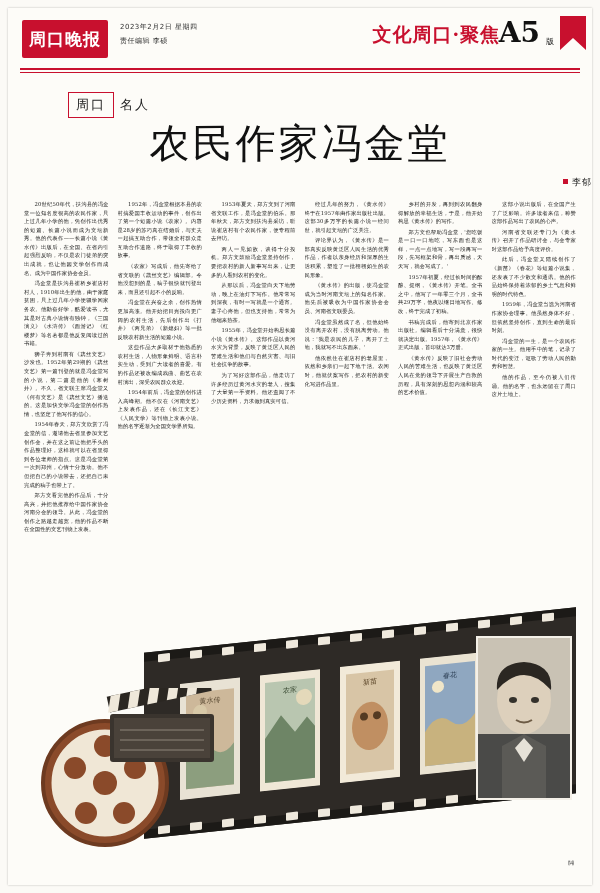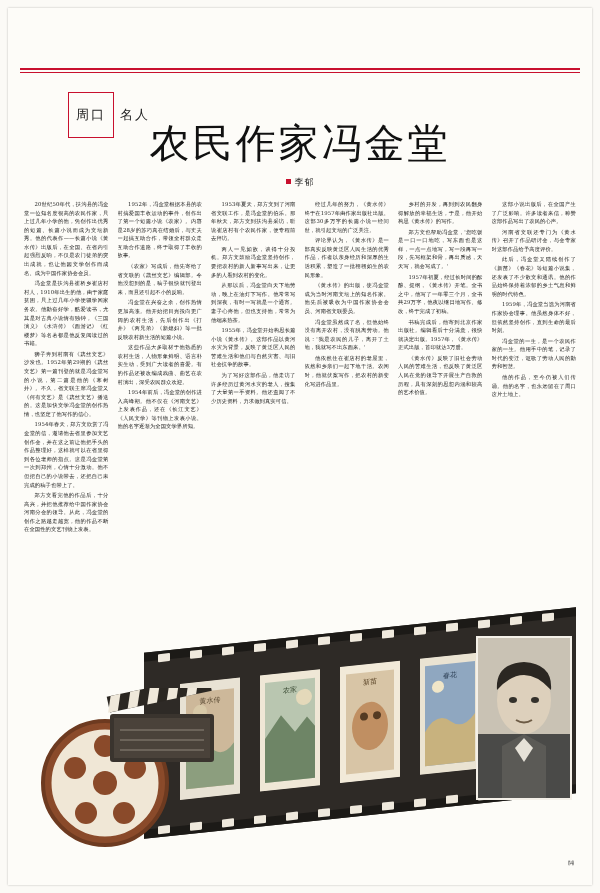--- a/index.html
+++ b/index.html
@@ -113,21 +113,21 @@
     position: absolute;
     left: 60px; top: 84px;
     display: flex;
     align-items: center;
     gap: 6px;
   }
   .kicker-box {
     border: 1px solid #c8102e;
     color: #222;
     font-size: 13px;
-    padding: 13px 7px;
+    padding: 3px 7px;
     font-family: "DejaVu Serif", "Liberation Serif", serif;
     letter-spacing: 2px;
     text-align: right;
   }
   .kicker-tail {
     font-size: 13px;
     color: #222;
     font-family: Liberation Serif, serif;
     letter-spacing: 2px;
   }
@@ -139,21 +139,21 @@
     font-size: 40px;
     font-weight: normal;
     color: #111;
     letter-spacing: 3px;
     font-family: "DejaVu Serif", "Liberation Serif", serif;
   }
   .byline {
     position: absolute;
     left: 0; top: 168px;
     width: 584px;
-    text-align: center;
+    text-align: right;
     font-size: 9px;
     color: #222;
     letter-spacing: 1px;
   }
   .byline .sq {
     display: inline-block;
     width: 5px; height: 5px;
     background: #c8102e;
     margin-right: 4px;
     vertical-align: 1px;
@@ -247,20 +247,31 @@
     font-size: 6px;
     color: #555;
   }
 </style>
 </head>
 <body>
 
 <div id="page">
   <div class="sheet">
 
+    <div class="masthead">
+      <div class="logo-box">周口晚报</div>
+      <div class="masthead-date">2023年2月2日 星期四</div>
+      <div class="masthead-editor">责任编辑 李硕</div>
+      <div class="section-title">文化周口·聚焦</div>
+      <div class="page-no">A5</div>
+      <div class="page-no-suffix">版</div>
+      <svg class="corner-mark" viewBox="0 0 26 34">
+        <polygon points="0,0 26,0 26,34 13,22 0,34" fill="#c8102e"></polygon>
+      </svg>
+    </div>
     <div class="rule-top"></div>
     <div class="rule-top2"></div>
 
     <div class="kicker">
       <span class="kicker-box">周口</span>
       <span class="kicker-tail">名人</span>
     </div>
     <div class="headline">农民作家冯金堂</div>
     <div class="byline"><span class="sq"></span><span>李郁</span></div>
 

